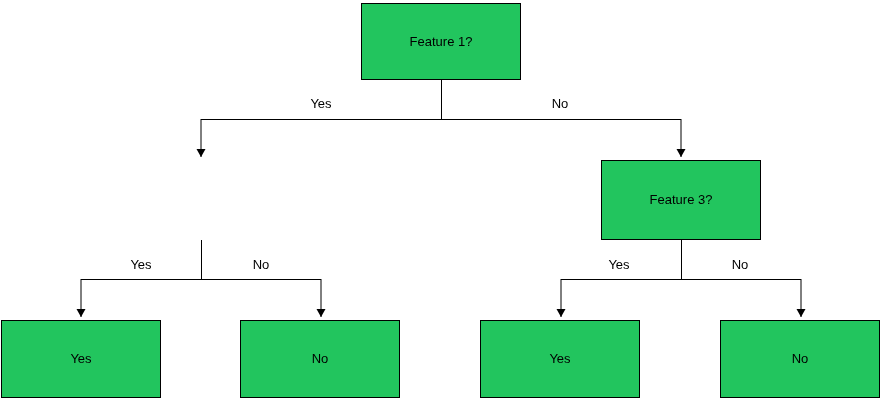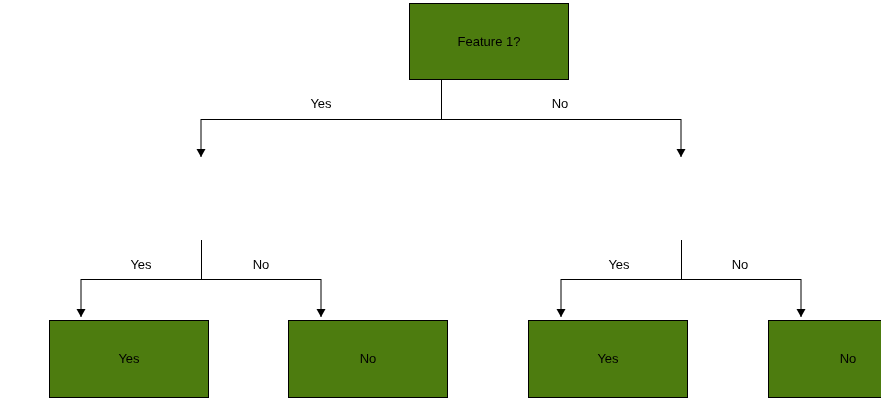--- a/index.html
+++ b/index.html
@@ -23,30 +23,29 @@
     pointer-events: none;
   }
   .edge {
     stroke: #000000;
     stroke-width: 1;
     fill: none;
   }
   .node {
     position: absolute;
     box-sizing: border-box;
-    background: #4d7c0f;
+    background: #22c55e;
     border: 1px solid #000000;
     display: flex;
     align-items: center;
     justify-content: center;
     font-size: 13px;
     line-height: 1.2;
     text-align: left;
     white-space: nowrap;
-    margin-left: 48px;
   }
   .edge-label {
     position: absolute;
     transform: translate(-50%, -50%);
     font-size: 13px;
     line-height: 1.2;
     background: #ffffff;
     padding: 0 2px;
     white-space: nowrap;
   }
@@ -74,20 +73,21 @@
     <path class="edge" d="M681,119 L681,157" marker-end="url(#arrow)"></path>
     <path class="edge" d="M81,279 L81,317" marker-end="url(#arrow)"></path>
     <path class="edge" d="M321,279 L321,317" marker-end="url(#arrow)"></path>
     <path class="edge" d="M561,279 L561,317" marker-end="url(#arrow)"></path>
     <path class="edge" d="M801,279 L801,317" marker-end="url(#arrow)"></path>
   </svg>
 
   <div class="node" style="left:361px; top:3px; width:160px; height:77px;">Feature 1?</div>
 
 
+  <div class="node" style="left:601px; top:160px; width:160px; height:80px;">Feature 3?</div>
 
   <div class="node" style="left:1px; top:320px; width:160px; height:78px;">Yes</div>
 
   <div class="node" style="left:240px; top:320px; width:160px; height:78px;">No</div>
 
   <div class="node" style="left:480px; top:320px; width:160px; height:78px;">Yes</div>
 
   <div class="node" style="left:720px; top:320px; width:160px; height:78px;">No</div>
 
   <span class="edge-label" style="left:321px; top:104px;">Yes</span>

